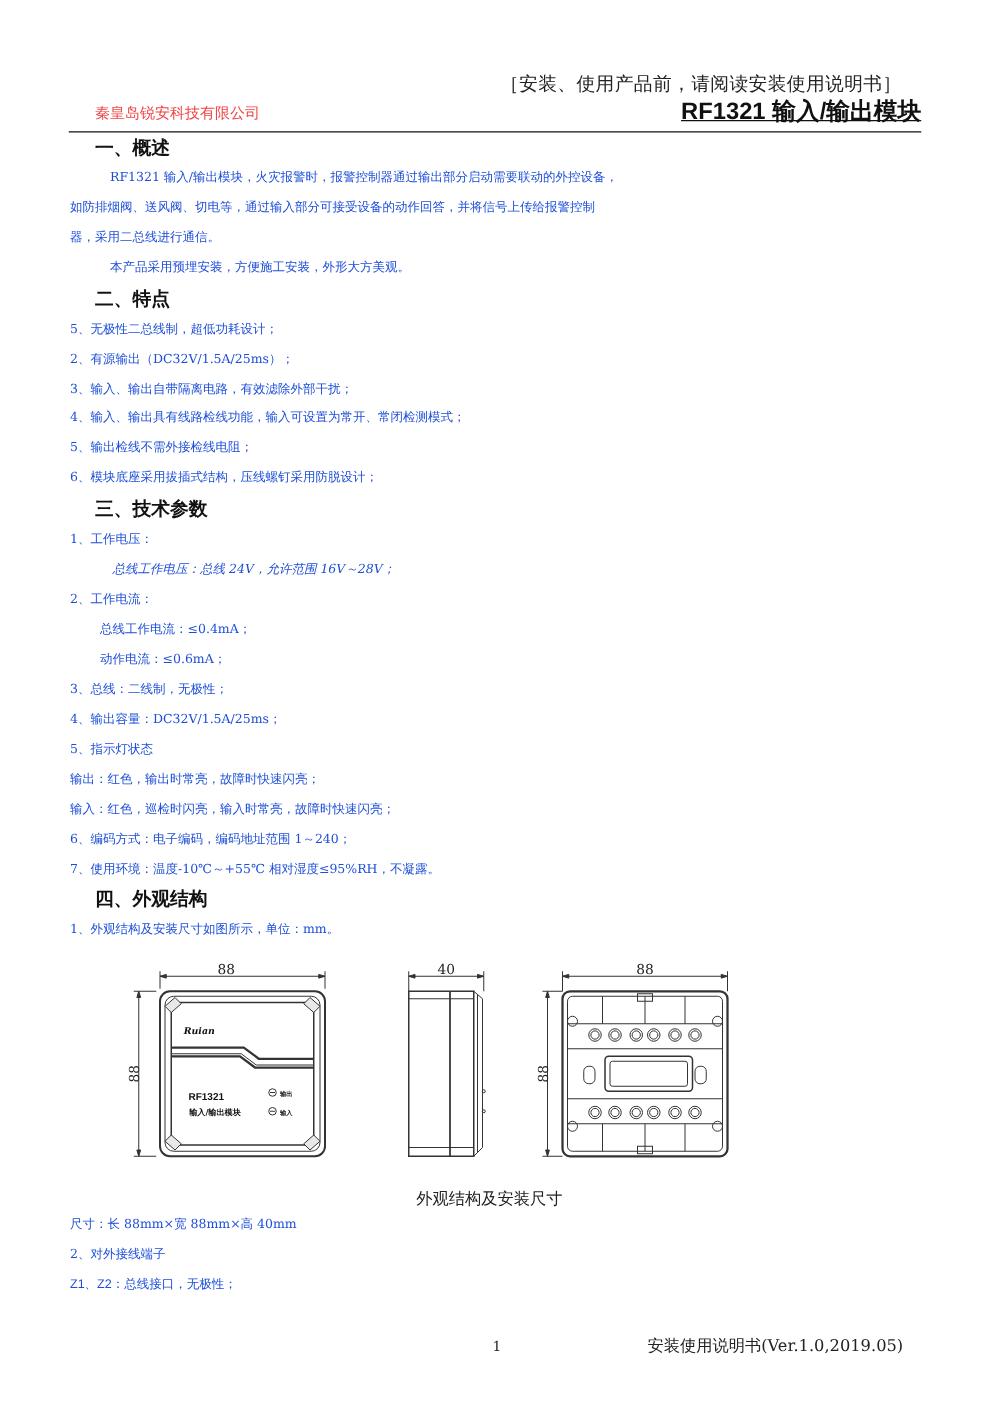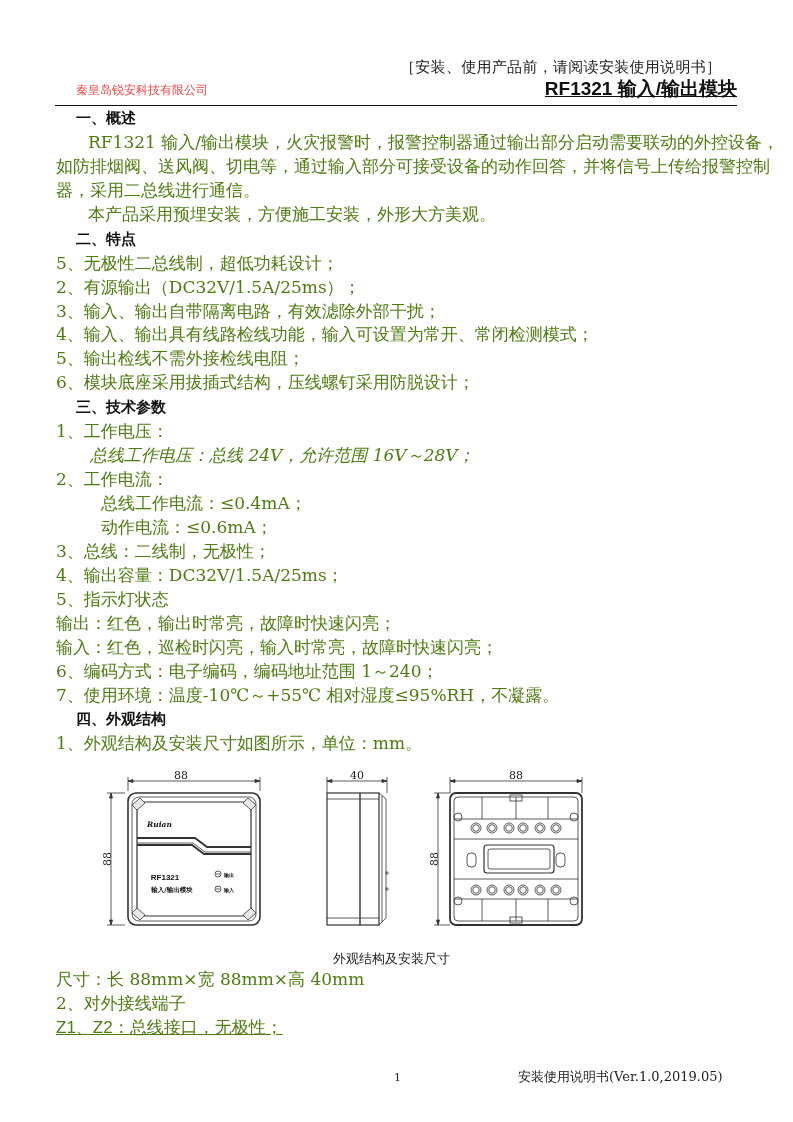--- a/index.html
+++ b/index.html
@@ -4,26 +4,26 @@
 <style>
   html, body { margin: 0; padding: 0; background: #ffffff; }
   body { width: 793px; height: 1122px; position: relative; overflow: hidden;
          font-family: "DejaVu Serif", "Liberation Serif", serif; color: #1a1a1a; }
   .abs { position: absolute; }
   .notice { left: 400px; top: 58px; font-size: 15px; letter-spacing: 0.3px; color: #222; white-space: nowrap; }
   .company { left: 76px; top: 82px; font-size: 12px; color: #ef4444; white-space: nowrap; font-family: "DejaVu Sans", sans-serif; }
   .doc-title { right: 56px; top: 76px; font-size: 19px; font-weight: bold; white-space: nowrap;
                font-family: "Liberation Sans", "DejaVu Sans", sans-serif; color: #111; text-decoration: underline; }
   .rule { left: 55px; top: 105px; width: 682px; height: 0; border-top: 1.6px solid #111; }
-  .line { left: 56px; font-size: 17px; line-height: 23.5px; white-space: nowrap; color: #4d7c0f; }
+  .line { left: 56px; font-size: 10px; line-height: 23.5px; white-space: nowrap; color: #1d4ed8; }
   .h { font-weight: bold; font-family: "DejaVu Sans", sans-serif; font-size: 15px; color: #111; margin-left: 20px; }
   .indent1 { left: 88px; }
-  .indent2 { left: 80px; margin-left: 21px; }
+  .indent2 { left: 80px; }
   .indent3 { left: 90px; font-style: italic; }
-  .sans { font-family: "Liberation Sans", "DejaVu Sans", sans-serif; text-decoration: underline; }
+  .sans { font-family: "Liberation Sans", "DejaVu Sans", sans-serif; }
   .caption { left: 333px; top: 950px; font-size: 13px; white-space: nowrap; color: #222; }
   .page-num { left: 394px; top: 1071px; font-size: 11px; color: #222; }
   .footer { left: 518px; top: 1068px; font-size: 13px; white-space: nowrap; color: #222; }
   svg text { font-family: "DejaVu Serif", serif; }
 </style>
 </head>
 <body>
 
 <div class="abs notice">［安装、使用产品前，请阅读安装使用说明书］</div>
 <div class="abs company">秦皇岛锐安科技有限公司</div>

